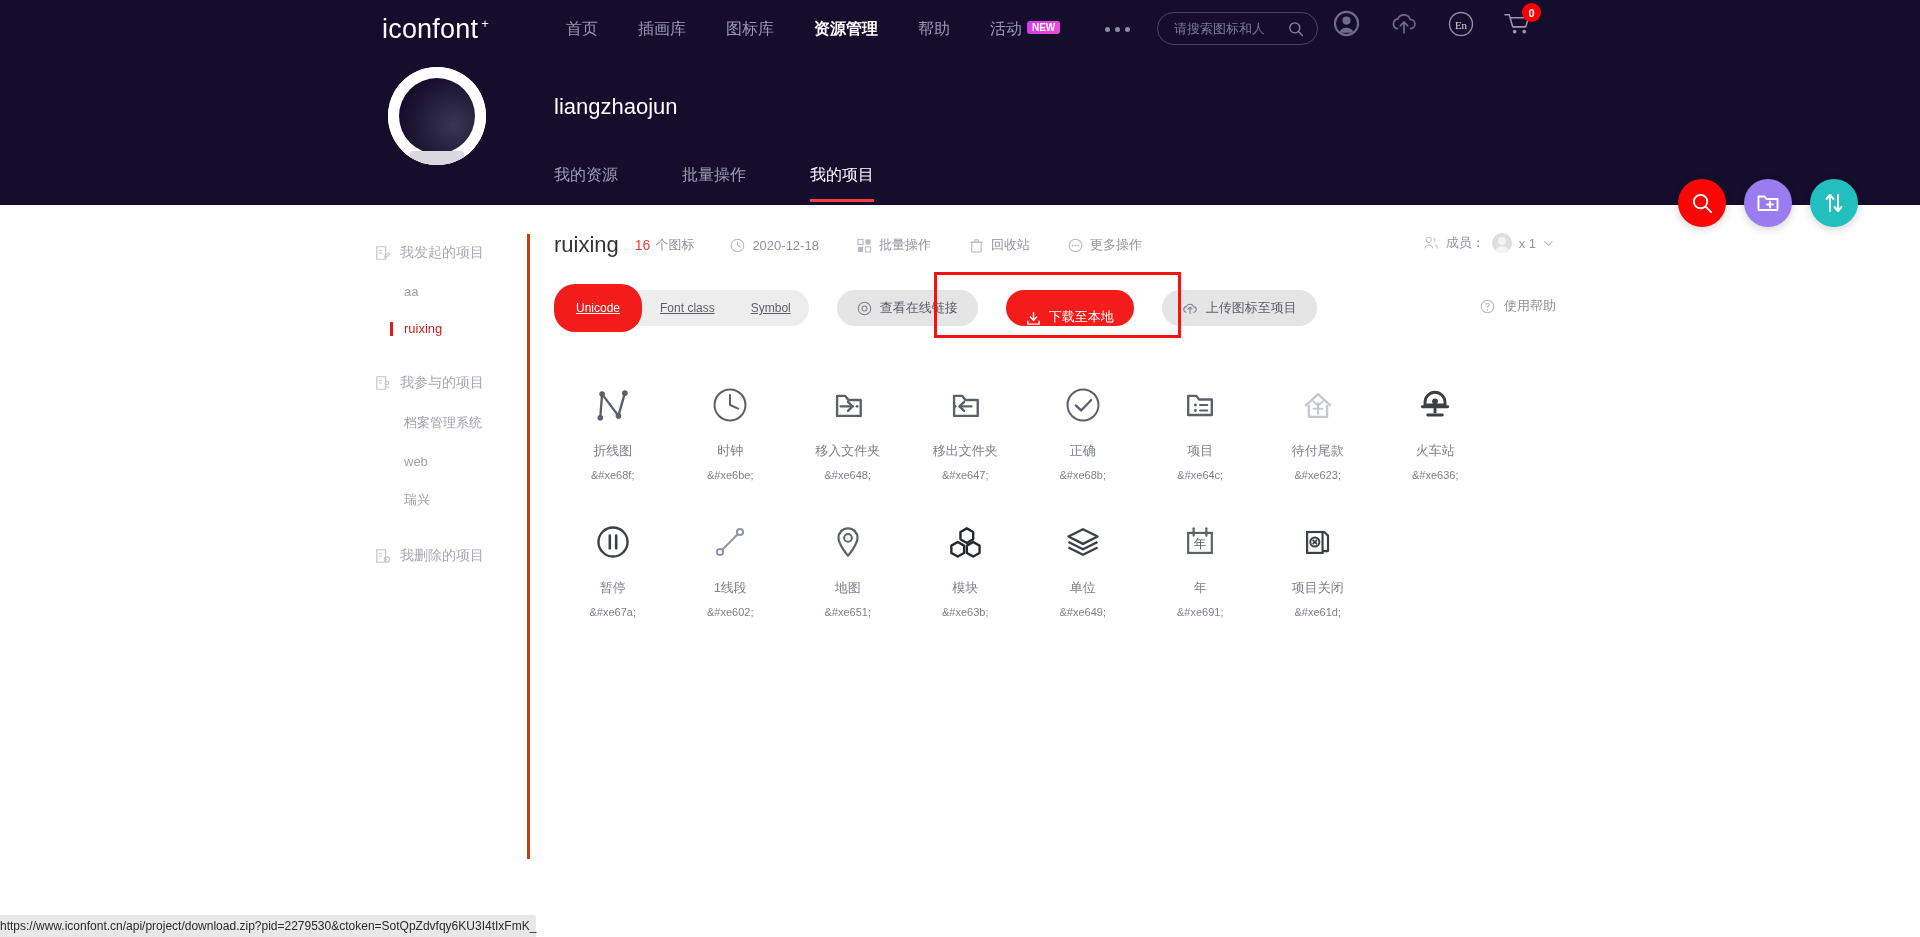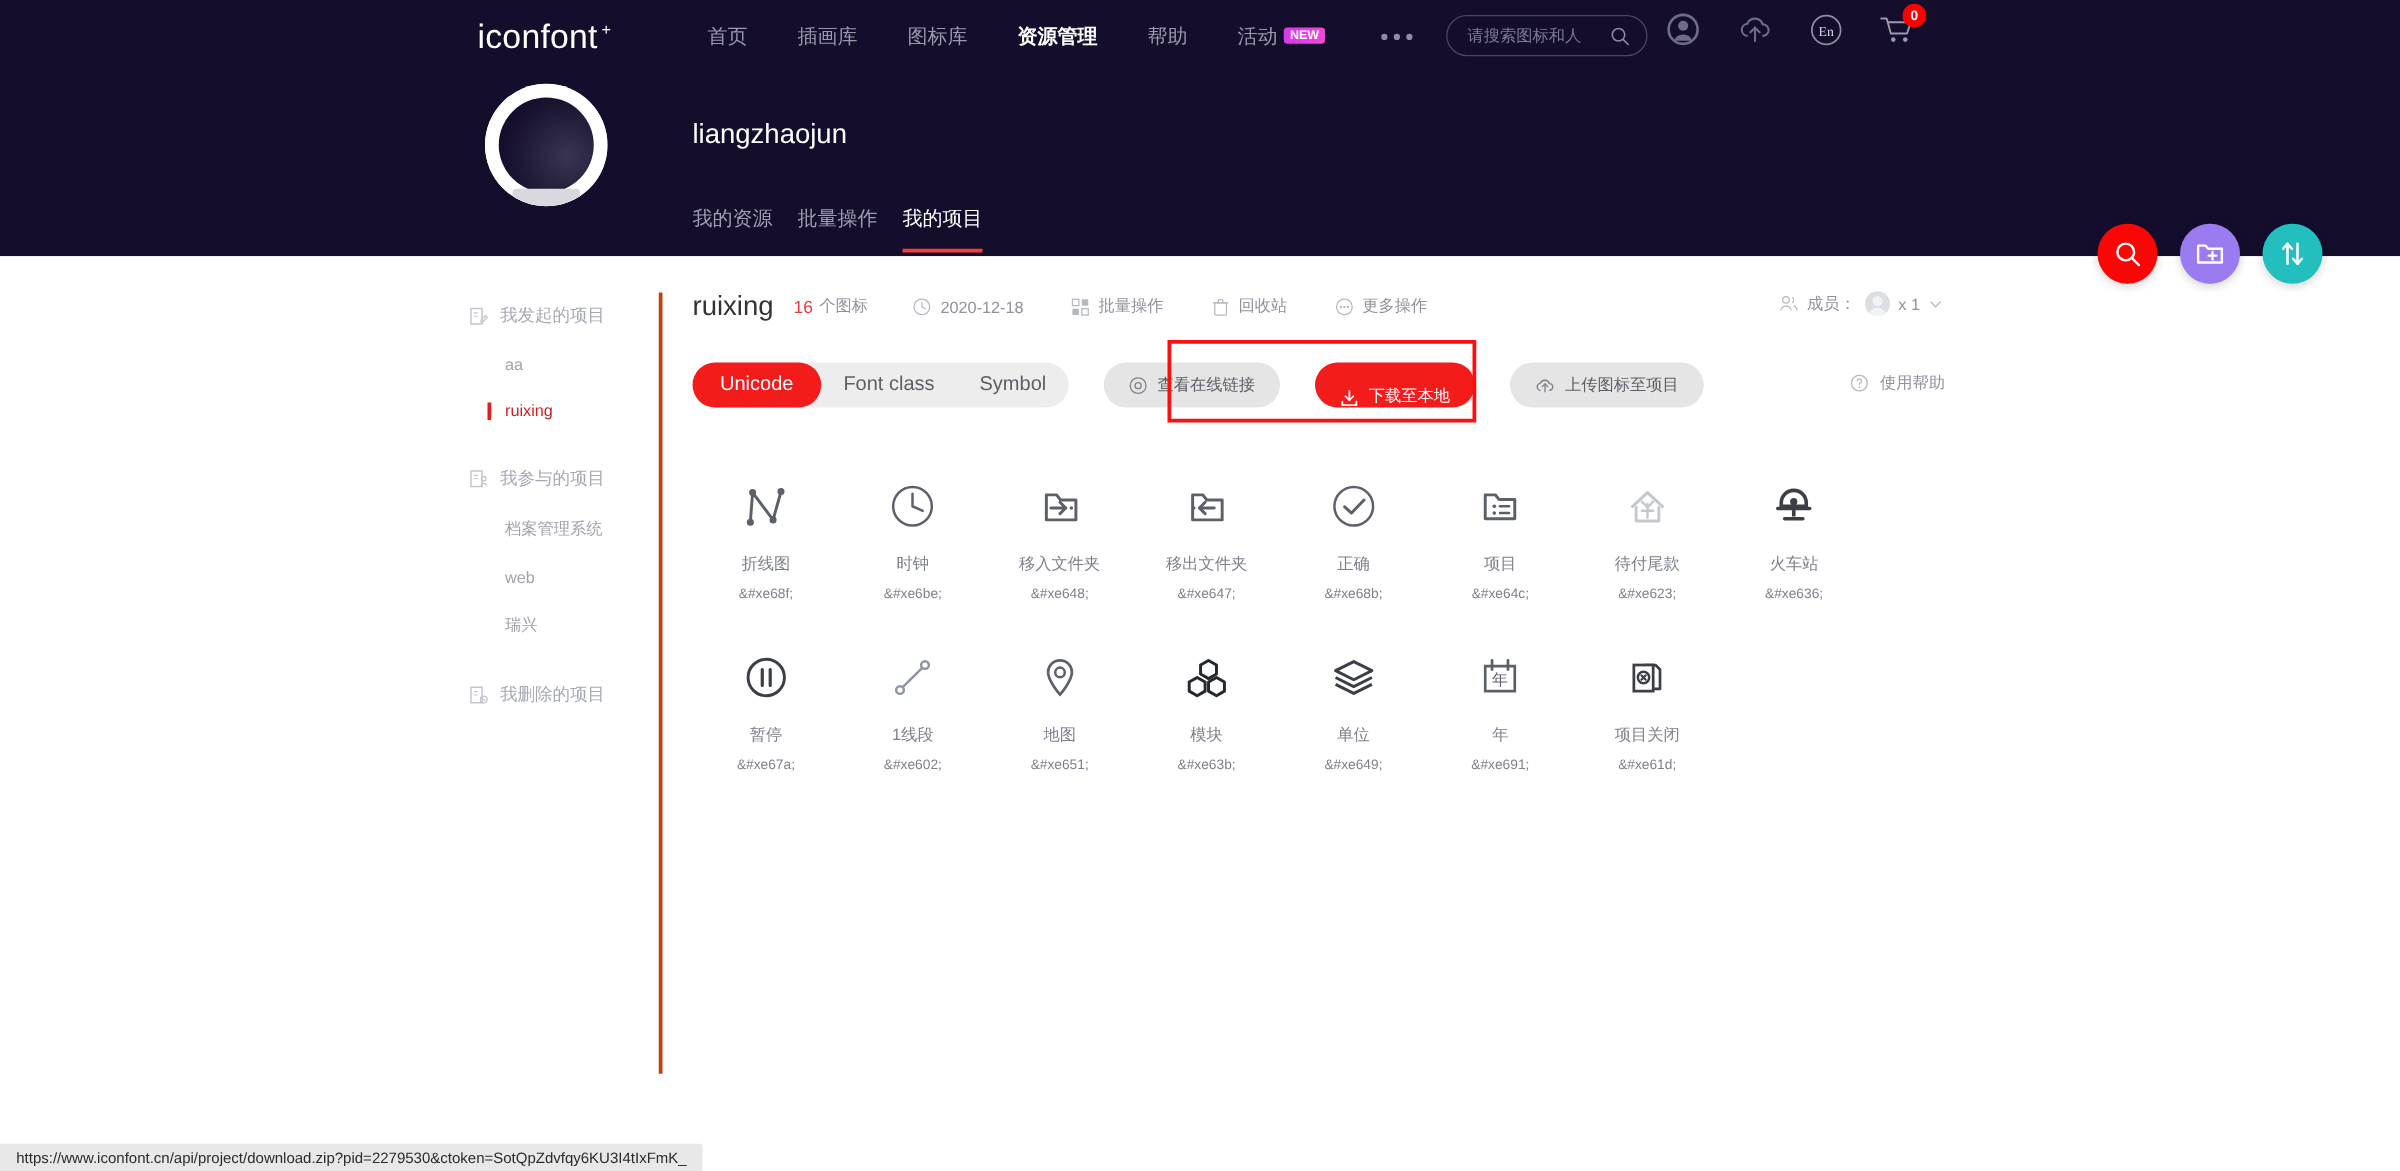--- a/index.html
+++ b/index.html
@@ -75,21 +75,21 @@
     background: radial-gradient(circle at 72% 62%, #3a3552 0%, #211c38 45%, #140d2c 75%);
   }
   .avatar-big::before{
     content:''; position:absolute; left:22px; bottom:0px; width:54px; height:14px;
     background:#d8d8de; border-radius:3px; z-index:3;
   }
   .username {
     position: absolute; left: 554px; top: 94px;
     color: #fff; font-size: 22px;
   }
-  .ptabs { position: absolute; left: 554px; top: 165px; display: flex; gap: 20px; justify-content: center; }
+  .ptabs { position: absolute; left: 554px; top: 165px; display: flex; gap: 64px; justify-content: center; }
   .ptab {
     color: #a09eb2; font-size: 16px; padding-bottom: 16px; cursor: pointer;
     position: relative;
   }
   .ptab.active { color: #fff; }
   .ptab.active::after {
     content: ''; position: absolute; left: 0; right: 0; bottom: 0;
     height: 3px; background: #f23f3f;
   }
 
@@ -142,22 +142,22 @@
   }
   .member-av { width: 20px; height: 20px; border-radius: 50%; background: #dcdee3; position: relative; overflow: hidden;}
   .member-av::after{content:'';position:absolute;left:6px;top:4px;width:8px;height:8px;border-radius:50%;background:#f2f3f5;}
   .member-av::before{content:'';position:absolute;left:3px;top:13px;width:14px;height:9px;border-radius:7px 7px 0 0;background:#f2f3f5;}
 
   .toolbar { display: flex; align-items: center; margin-top: 22px; position: relative; height: 42px; }
   .seg {
     display: flex; background: #ededed; border-radius: 21px; height: 36px; align-items: center;
   }
   .seg-item {
-    font-size: 16px; color: #5b5f66; padding: 0 18px; height: 36px;
-    display: flex; align-items: center; cursor: pointer; border-radius: 21px;
+    font-size: 12px; color: #5b5f66; padding: 0 18px; height: 48px;
+    display: flex; align-items: center; cursor: pointer; border-radius: 21px; text-decoration: underline;
   }
   .seg-item.active { background: #f41b1b; color: #fff; padding: 0 22px; }
 
   .btn {
     display: flex; align-items: center; gap: 8px;
     height: 36px; border-radius: 21px; padding: 0 20px;
     font-size: 13px; cursor: pointer; white-space: nowrap;
   }
   .btn-grey { background: #e5e5e5; color: #5b5f66; }
   .btn-red { background: #f41b1b; color: #fff; align-items: flex-end; }
@@ -179,21 +179,21 @@
     width: 117.5px; text-align: center; margin-bottom: 30px; cursor: pointer;
   }
   .cell .glyph { height: 62px; display: flex; align-items: center; justify-content: center; }
   .cell .nm { font-size: 13px; color: #7d818b; margin-top: 6px; }
   .cell .code { font-size: 11px; color: #7d818b; margin-top: 9px; }
 
   
   .statusbar {
     position: absolute; left: 0; bottom: 0; height: 22px;
     background: #e8e8e8; color: #2b2b2b; font-size: 12px;
-    display: flex; align-items: center; padding: 0 13px;
+    display: flex; align-items: center; padding: 0 0;
     border-top-right-radius: 2px;
     font-family: "Liberation Sans", sans-serif;
   }
 </style>
 </head>
 <body>
 
 <div class="page">
 
   <div class="hero"></div>

